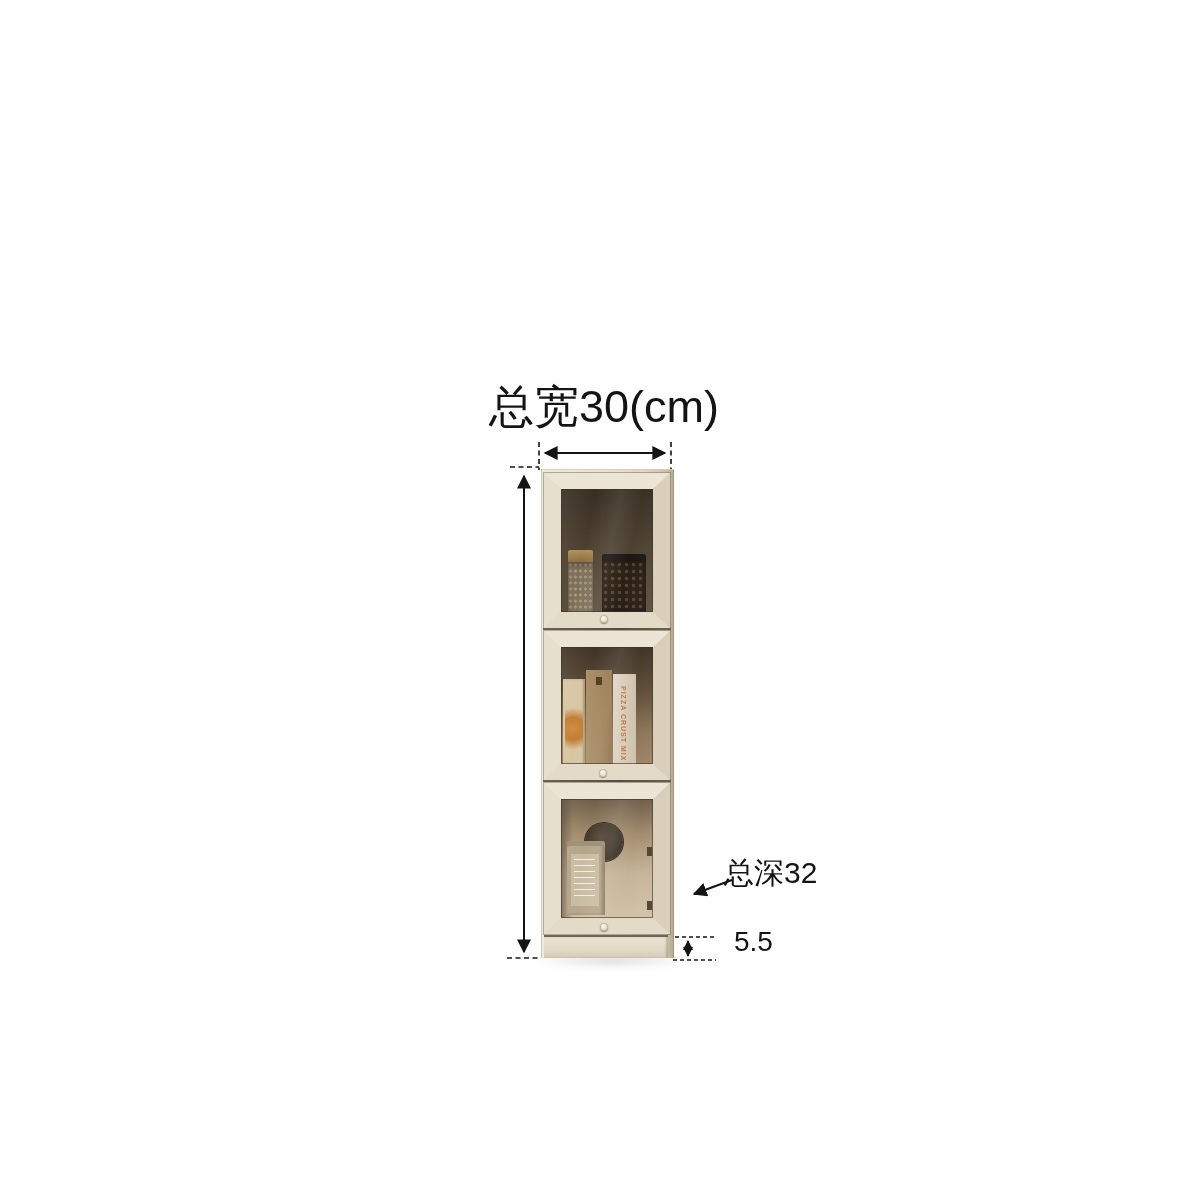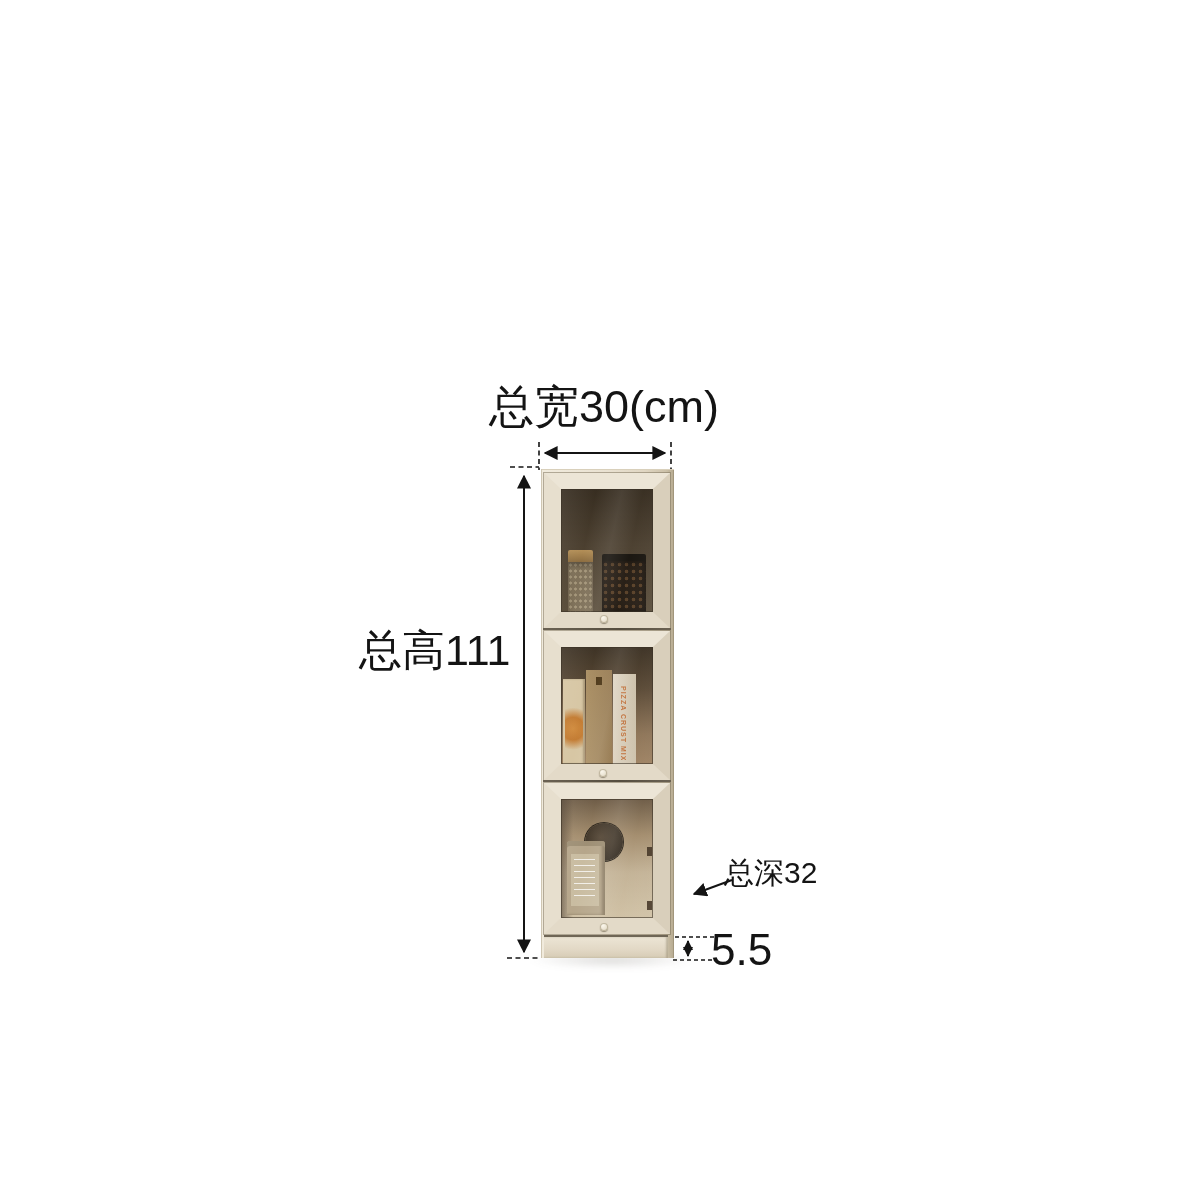--- a/index.html
+++ b/index.html
@@ -8,21 +8,21 @@
     font-family:"Liberation Sans","DejaVu Sans",sans-serif;
     -webkit-font-smoothing:antialiased;
   }
   .canvas{position:absolute;inset:0;width:1200px;height:1200px;overflow:hidden;margin-left:31px;}
 
   
   .dim-label{position:absolute;color:#141414;line-height:1;font-weight:500;letter-spacing:0;}
   .lbl-width{left:423px;top:384px;width:300px;text-align:center;font-size:45px;}
   .lbl-height{left:328px;top:629px;font-size:43px;}
   .lbl-depth{left:693px;top:858px;font-size:30px;}
-  .lbl-base{left:680px;top:928px;font-size:44px;}
+  .lbl-base{left:703px;top:928px;font-size:28px;}
 
   .dim-svg{position:absolute;left:0;top:0;width:1200px;height:1200px;pointer-events:none;}
 
   
   .cabinet{
     position:absolute;left:510px;top:469px;width:133px;height:489px;
     background:linear-gradient(90deg,#f1ebdd 0%,#e9e1d1 50%,#e0d6c2 78%,#ccc1a9 94%,#b5a98f 100%);
     box-shadow:inset 1px 0 0 #cfc6b2, inset 0 1px 0 #d9d0bb, inset -1px 0 0 #a2967c;
   }
   .cab-shadow{
@@ -145,21 +145,20 @@
     <line x1="476" y1="958" x2="508" y2="958" stroke="#141414" stroke-width="1.6" stroke-dasharray="5 3.5"></line>
 
     <line x1="701" y1="880" x2="663" y2="894" stroke="#141414" stroke-width="2" marker-end="url(#ah)"></line>
 
     <line x1="644" y1="937" x2="685" y2="937" stroke="#141414" stroke-width="1.6" stroke-dasharray="4 3"></line>
     <line x1="642" y1="960" x2="685" y2="960" stroke="#141414" stroke-width="1.6" stroke-dasharray="4 3"></line>
     <line x1="657" y1="941" x2="657" y2="956" stroke="#141414" stroke-width="2" marker-start="url(#ahs)" marker-end="url(#ahs)"></line>
   </svg>
 
   <div class="dim-label lbl-width">总宽30(cm)</div>
-  <div class="dim-label lbl-height">总高111</div>
   <div class="dim-label lbl-depth">总深32</div>
   <div class="dim-label lbl-base">5.5</div>
 
   <div class="cab-shadow"></div>
 
   <div class="cabinet">
 
     <div class="door door-1">
       <div class="glass-int int-1">
         <div class="jar-wood">

